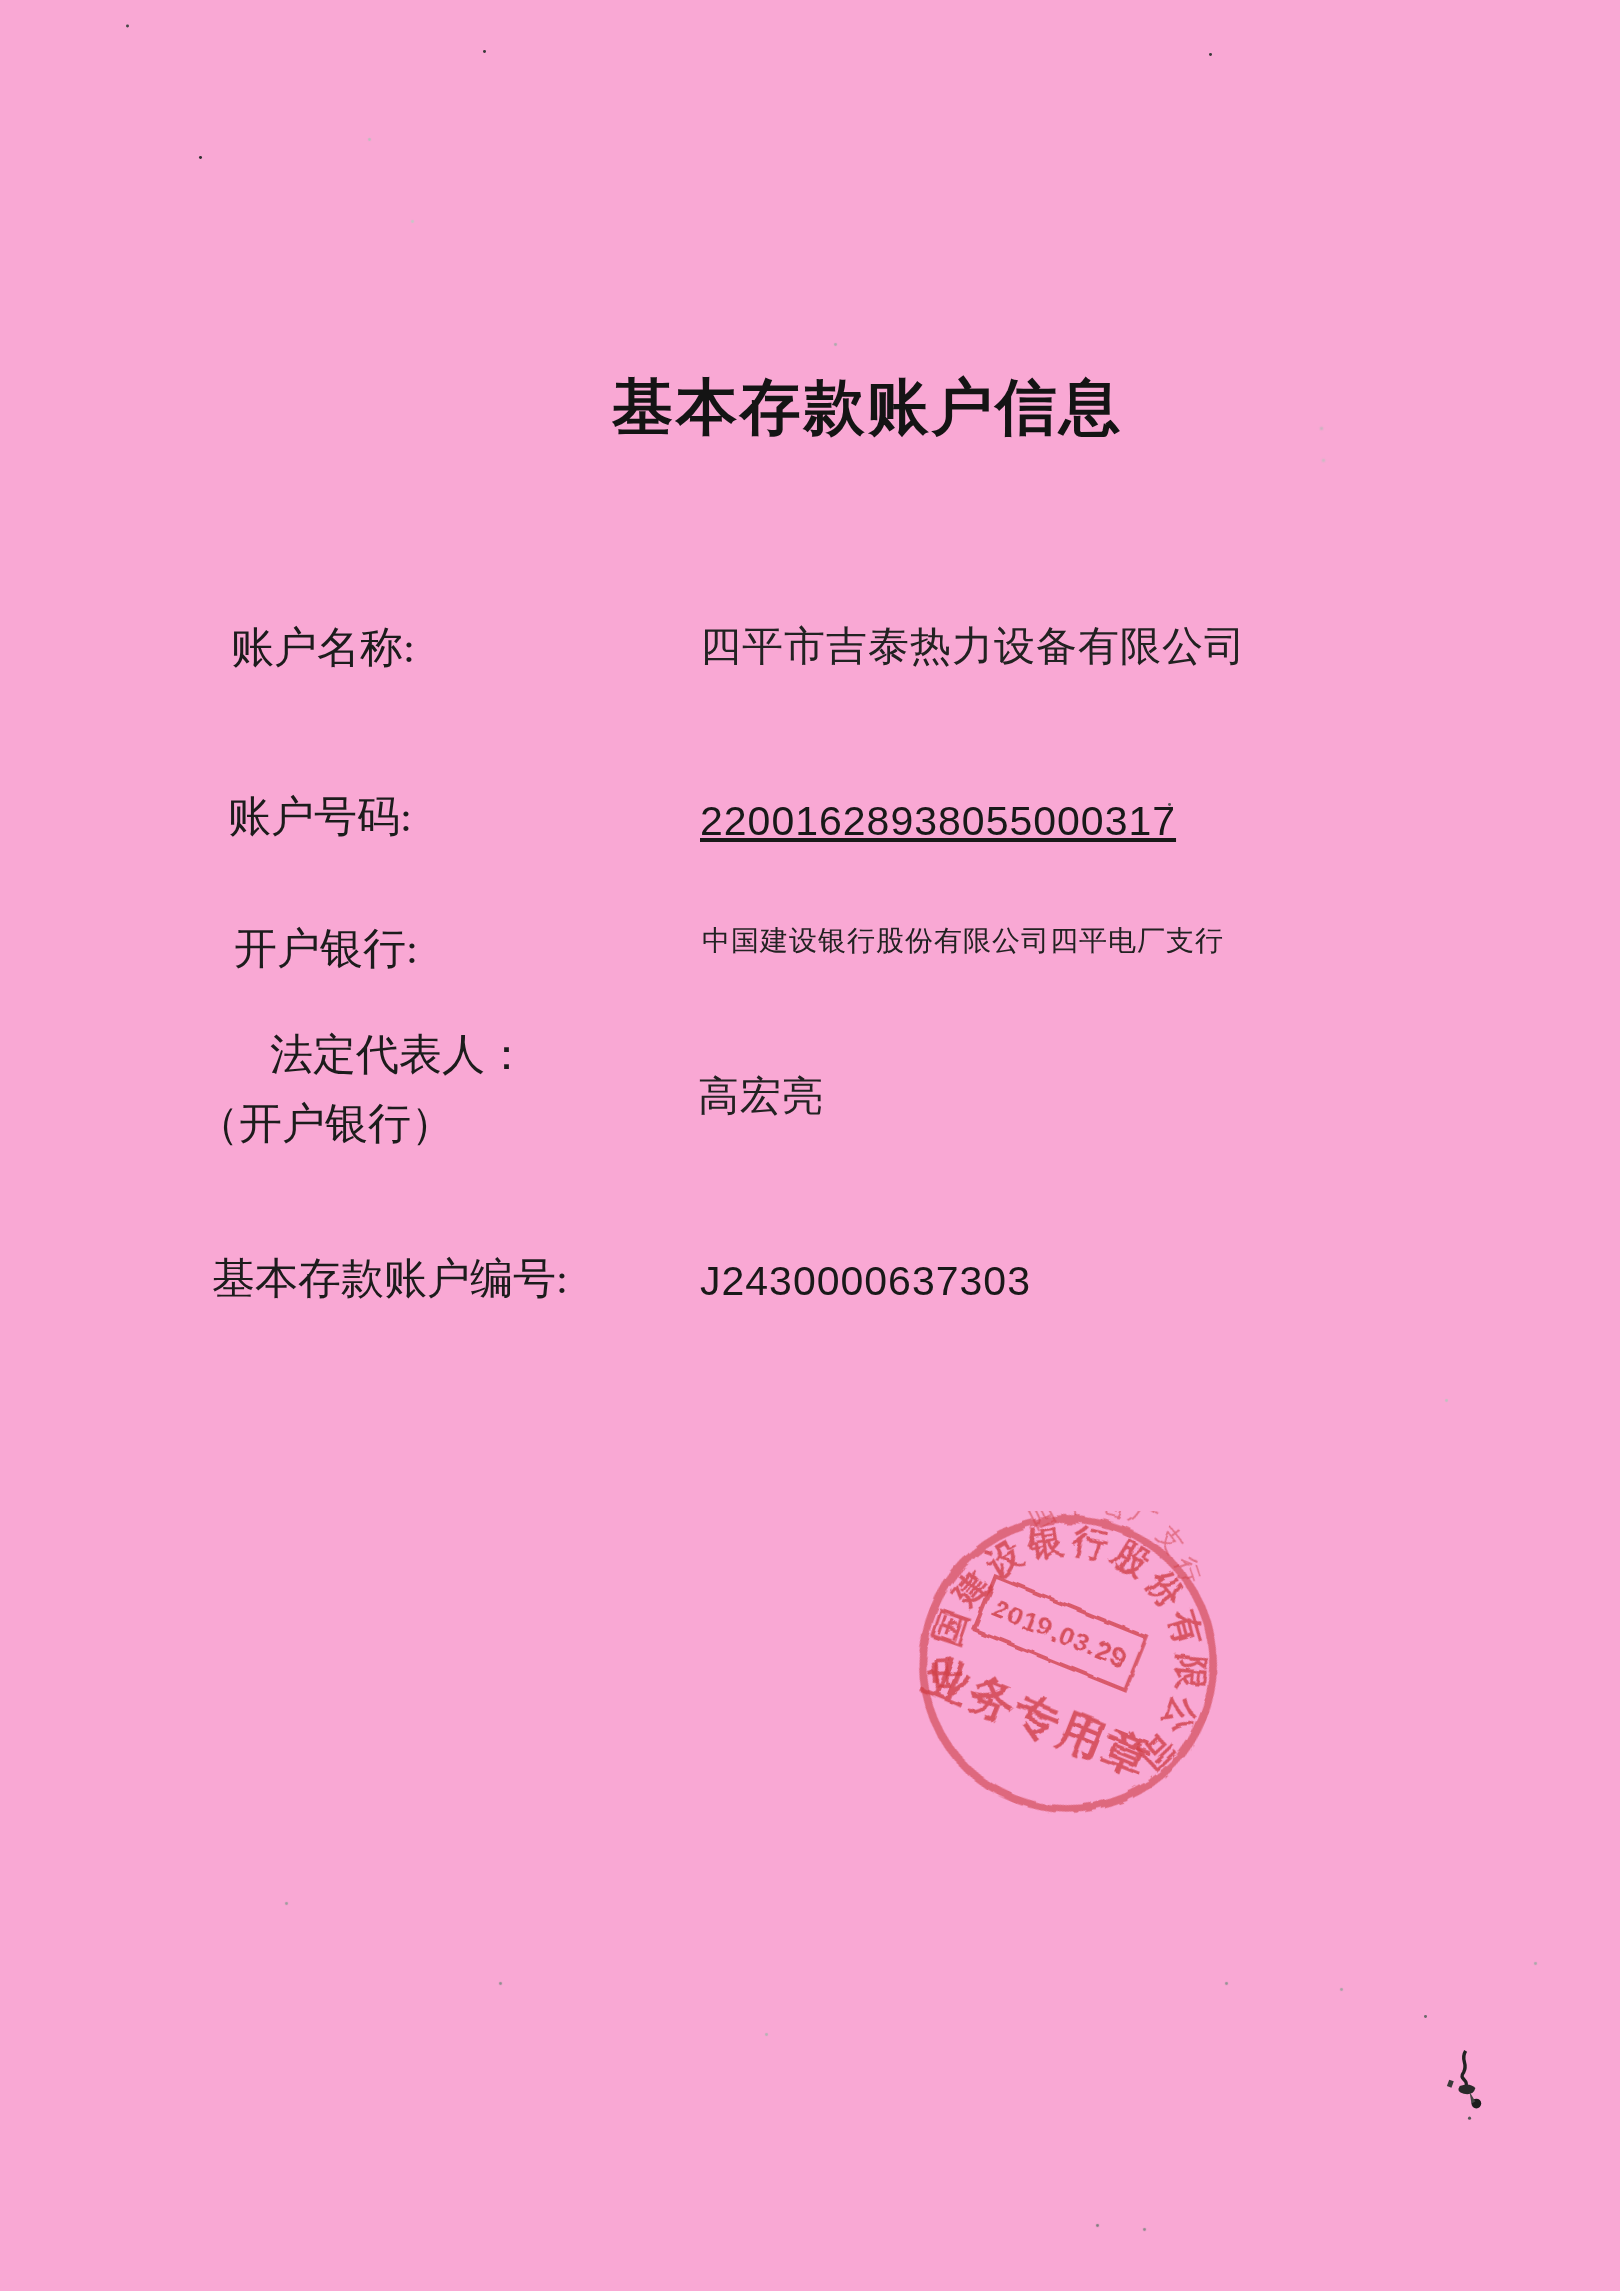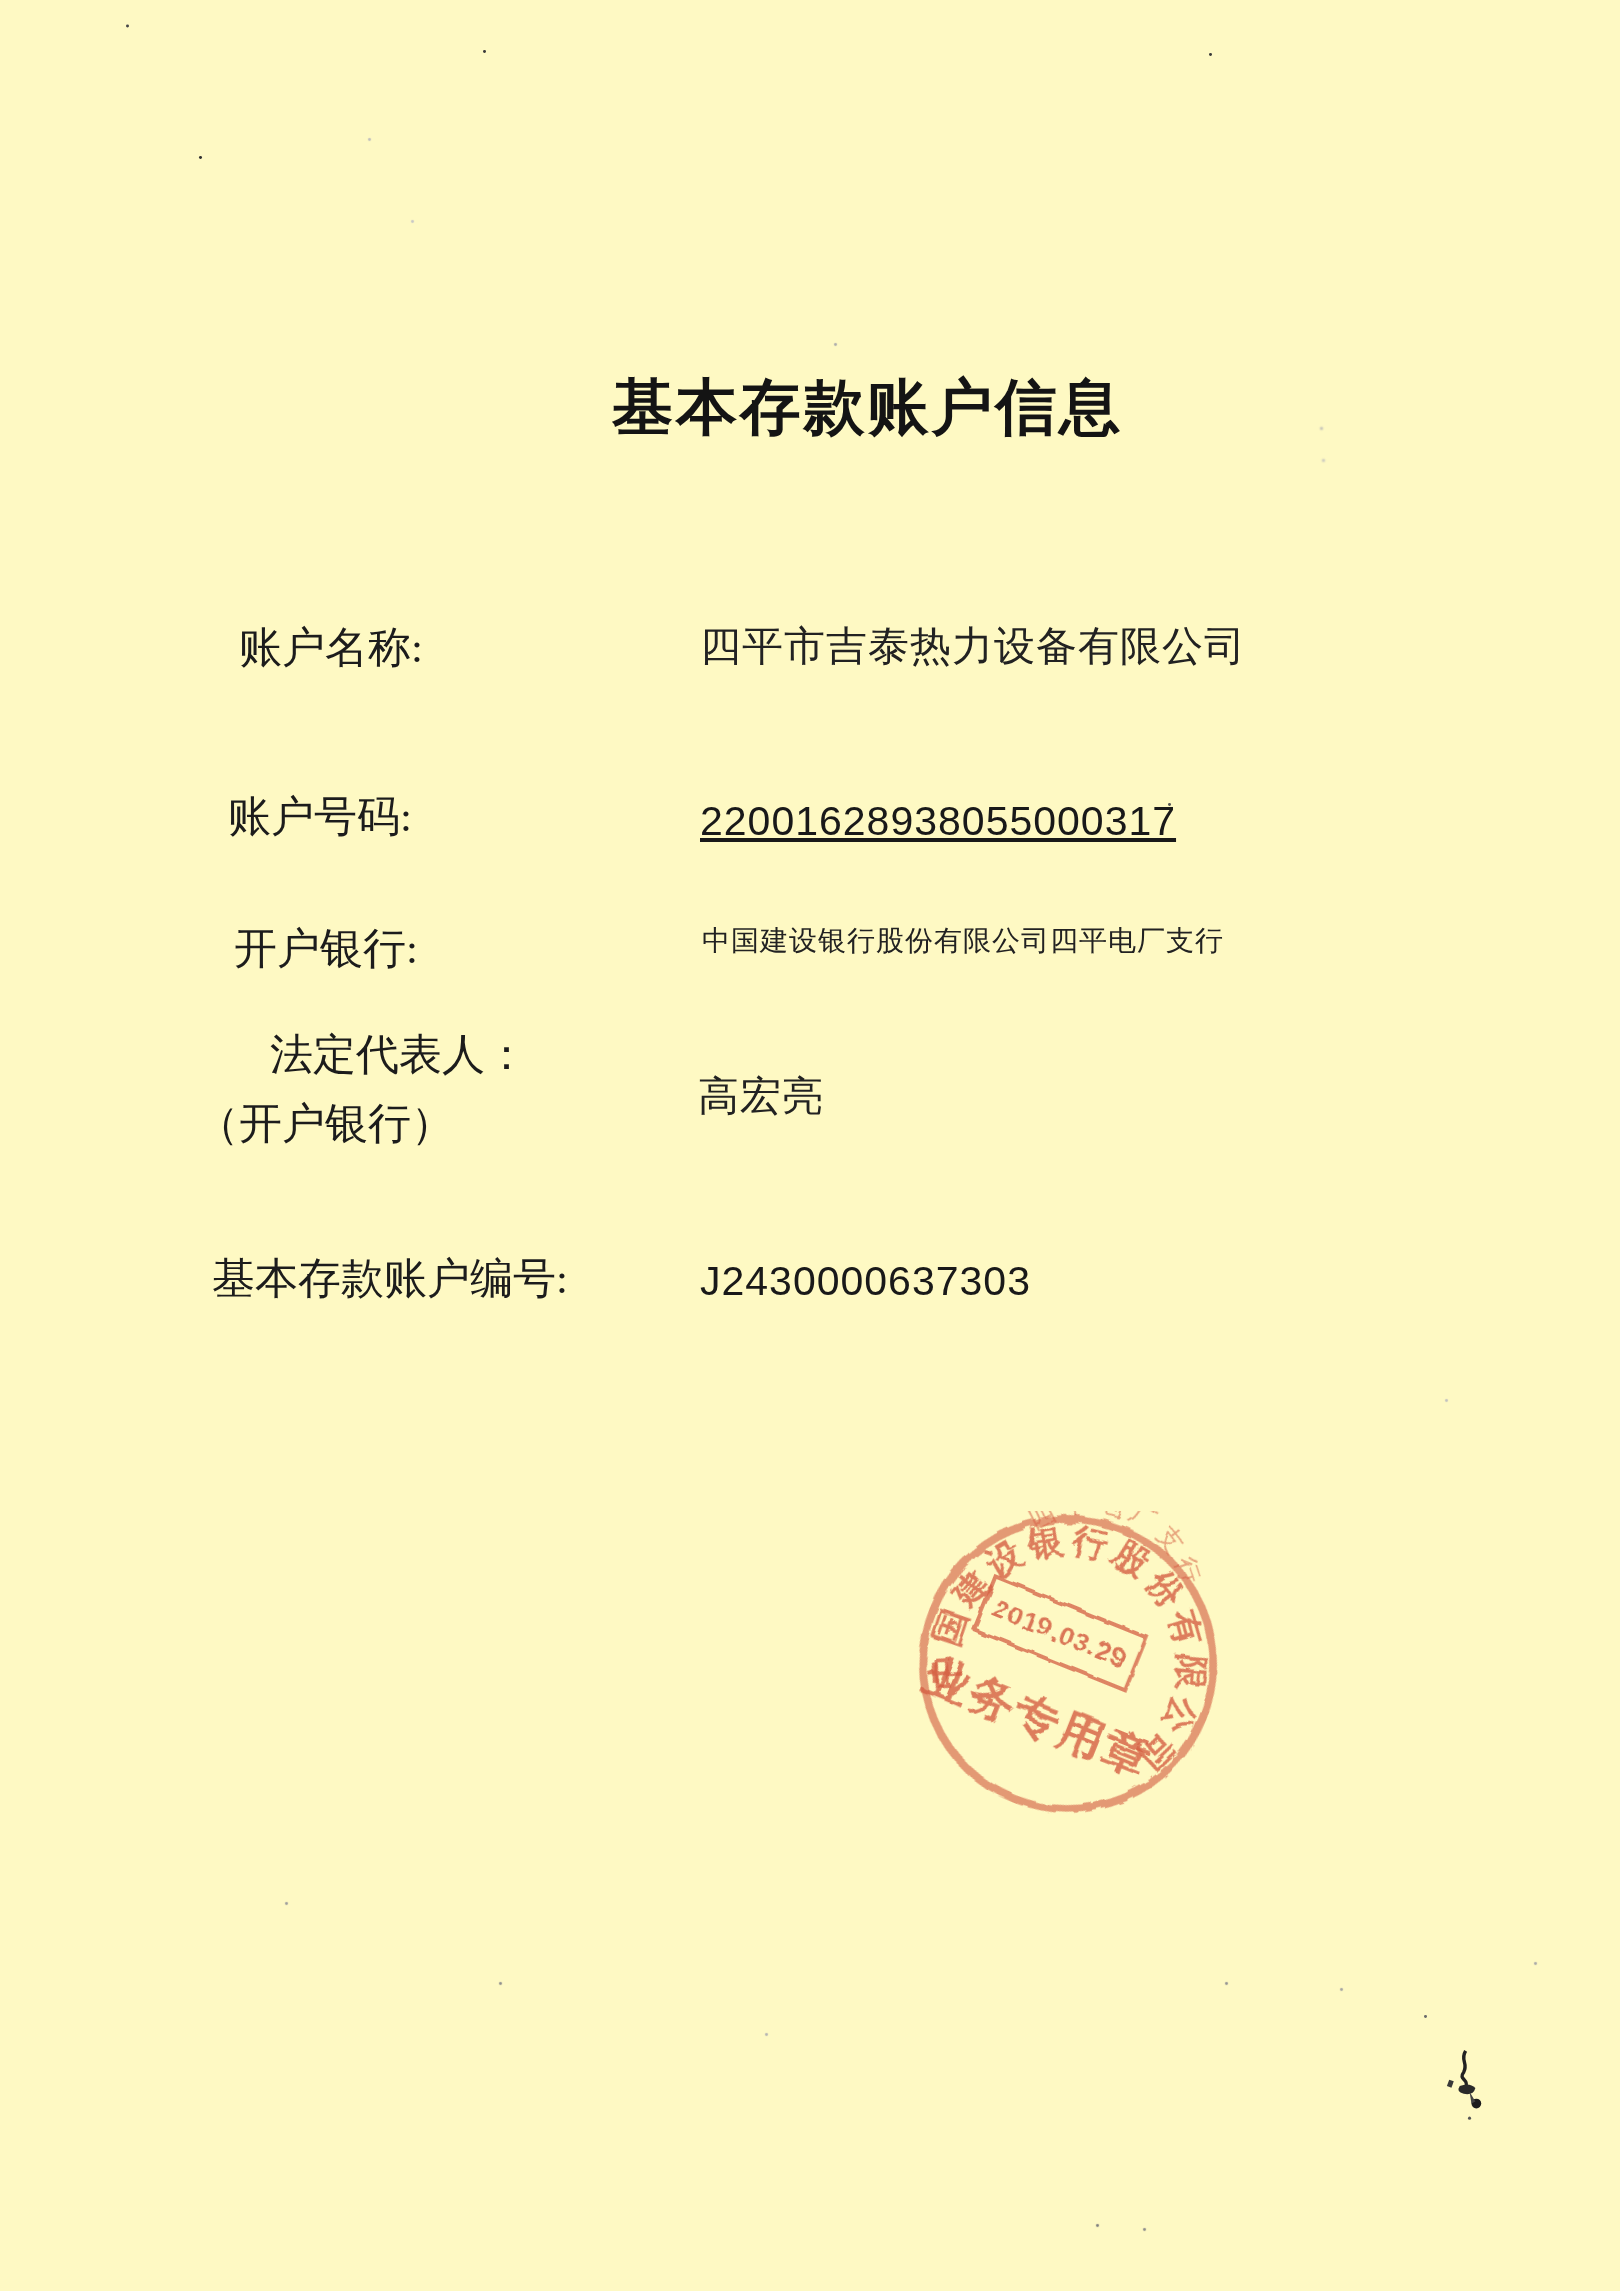--- a/index.html
+++ b/index.html
@@ -1,20 +1,20 @@
 <!DOCTYPE html>
 <html><head>
 <meta charset="utf-8">
 <style>
   html,body{margin:0;padding:0;background:#e8e8e8;}
   .page{
     position:relative;
     width:1620px;height:2292px;
     margin:0 auto;
-    background:#fef9c3;
+    background:#f9a8d4;
     overflow:hidden;
     font-family:"Liberation Serif","DejaVu Serif",serif;
     color:#1f1f1f;
   }
   .doc-title{
     position:absolute;left:612px;top:374px;
     font-size:61px;font-weight:700;letter-spacing:2.9px;
     color:#141414;white-space:nowrap;line-height:1.1;
   }
   .label{
@@ -24,21 +24,21 @@
   }
   .value{
     position:absolute;left:665px;
     font-size:41px;font-weight:400;color:#222;
     white-space:nowrap;line-height:1.15;letter-spacing:1px;margin-left:35px;
   }
   .num{
     font-family:"Liberation Sans","DejaVu Sans",sans-serif;
     font-size:41px;letter-spacing:1px;color:#191919;
   }
-  .r1-label{left:231px;top:623px;margin-left:8px;}
+  .r1-label{left:231px;top:623px;}
   .r1-value{top:623px;}
   .r2-label{left:228px;top:792px;}
   .r2-value{top:798px;text-decoration:underline;}
   .r3-label{left:234px;top:924px;}
   .r3-value{left:667px;top:925px;font-size:28px;}
   .r4-label1{left:225px;top:1030px;margin-left:45px;}
   .r4-label2{left:196px;top:1099px;}
   .r4-value{left:663px;top:1073px;}
   .r5-label{left:212px;top:1254px;}
   .r5-value{top:1258px;}

